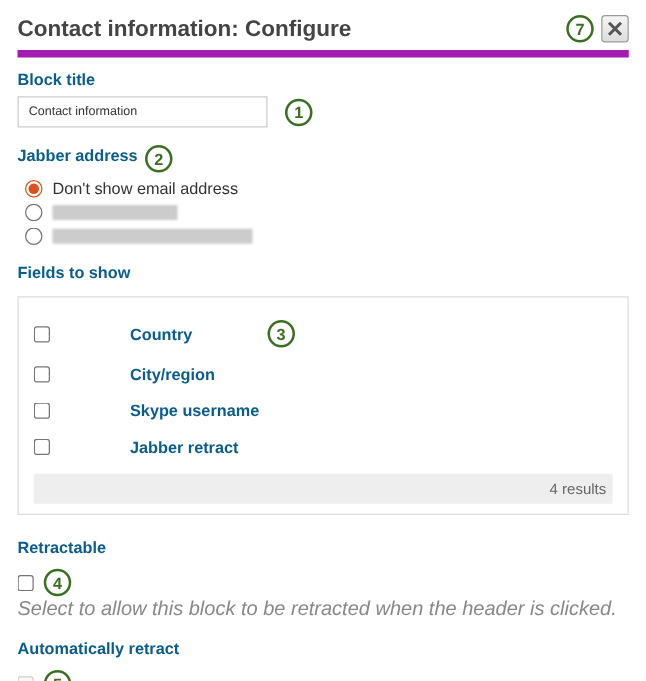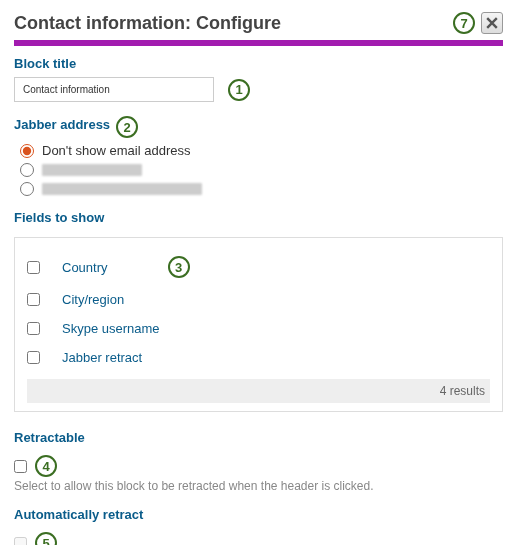--- a/index.html
+++ b/index.html
@@ -15,27 +15,27 @@
     .text-input { width: 200px; padding: 6px 8px; border: 1px solid #ccc; font-size: 10px; color: #333; }
     
     .email-section { margin-bottom: 14px; }
     .radio-row { display: flex; align-items: center; margin: 5px 0 5px 6px; }
     .radio-row input[type=radio] { margin-right: 8px; accent-color: #d9531e; width: 14px; height: 14px; }
     .blurred { display: inline-block; background: #ccc; height: 12px; border-radius: 1px; filter: blur(1px); }
     
     .fields-box { border: 1px solid #ddd; padding: 10px 12px 8px; margin-top: 6px; margin-bottom: 18px; }
     .field-row { display: flex; align-items: center; margin: 8px 0 14px; }
     .field-row input[type=checkbox] { margin-right: 22px; width: 13px; height: 13px; }
-    .field-label { color: #0a5c8a; font-weight: normal; font-size: 13px; }
+    .field-label { color: #0a5c8a; font-weight: bold; font-size: 13px; margin-left: 42px; }
     .results-bar { background: #eee; text-align: right; padding: 5px; color: #666; font-size: 12px; margin-top: 6px; }
     
     .option-section { margin-bottom: 14px; }
     .option-row { display: flex; align-items: center; margin: 4px 0 2px; }
     .option-row input[type=checkbox] { margin-right: 8px; width: 13px; height: 13px; }
-    .help-text { color: #888; font-size: 12px; margin-top: 2px; }
+    .help-text { color: #888; font-size: 16px; margin-top: 2px; font-style: italic; }
     
     .annot { display: inline-flex; align-items: center; justify-content: center; width: 22px; height: 22px; border: 2px solid #3b6e22; border-radius: 50%; color: #3b6e22; font-weight: bold; font-size: 13px; vertical-align: middle; background: #fff; }
     .annot-inline { margin-left: 8px; }
     .label-with-annot { display: flex; align-items: center; gap: 6px; }
   </style>
 </head>
 <body>
 
 <div class="header-row">
   <div class="dialog-title">Contact information: Configure</div>

